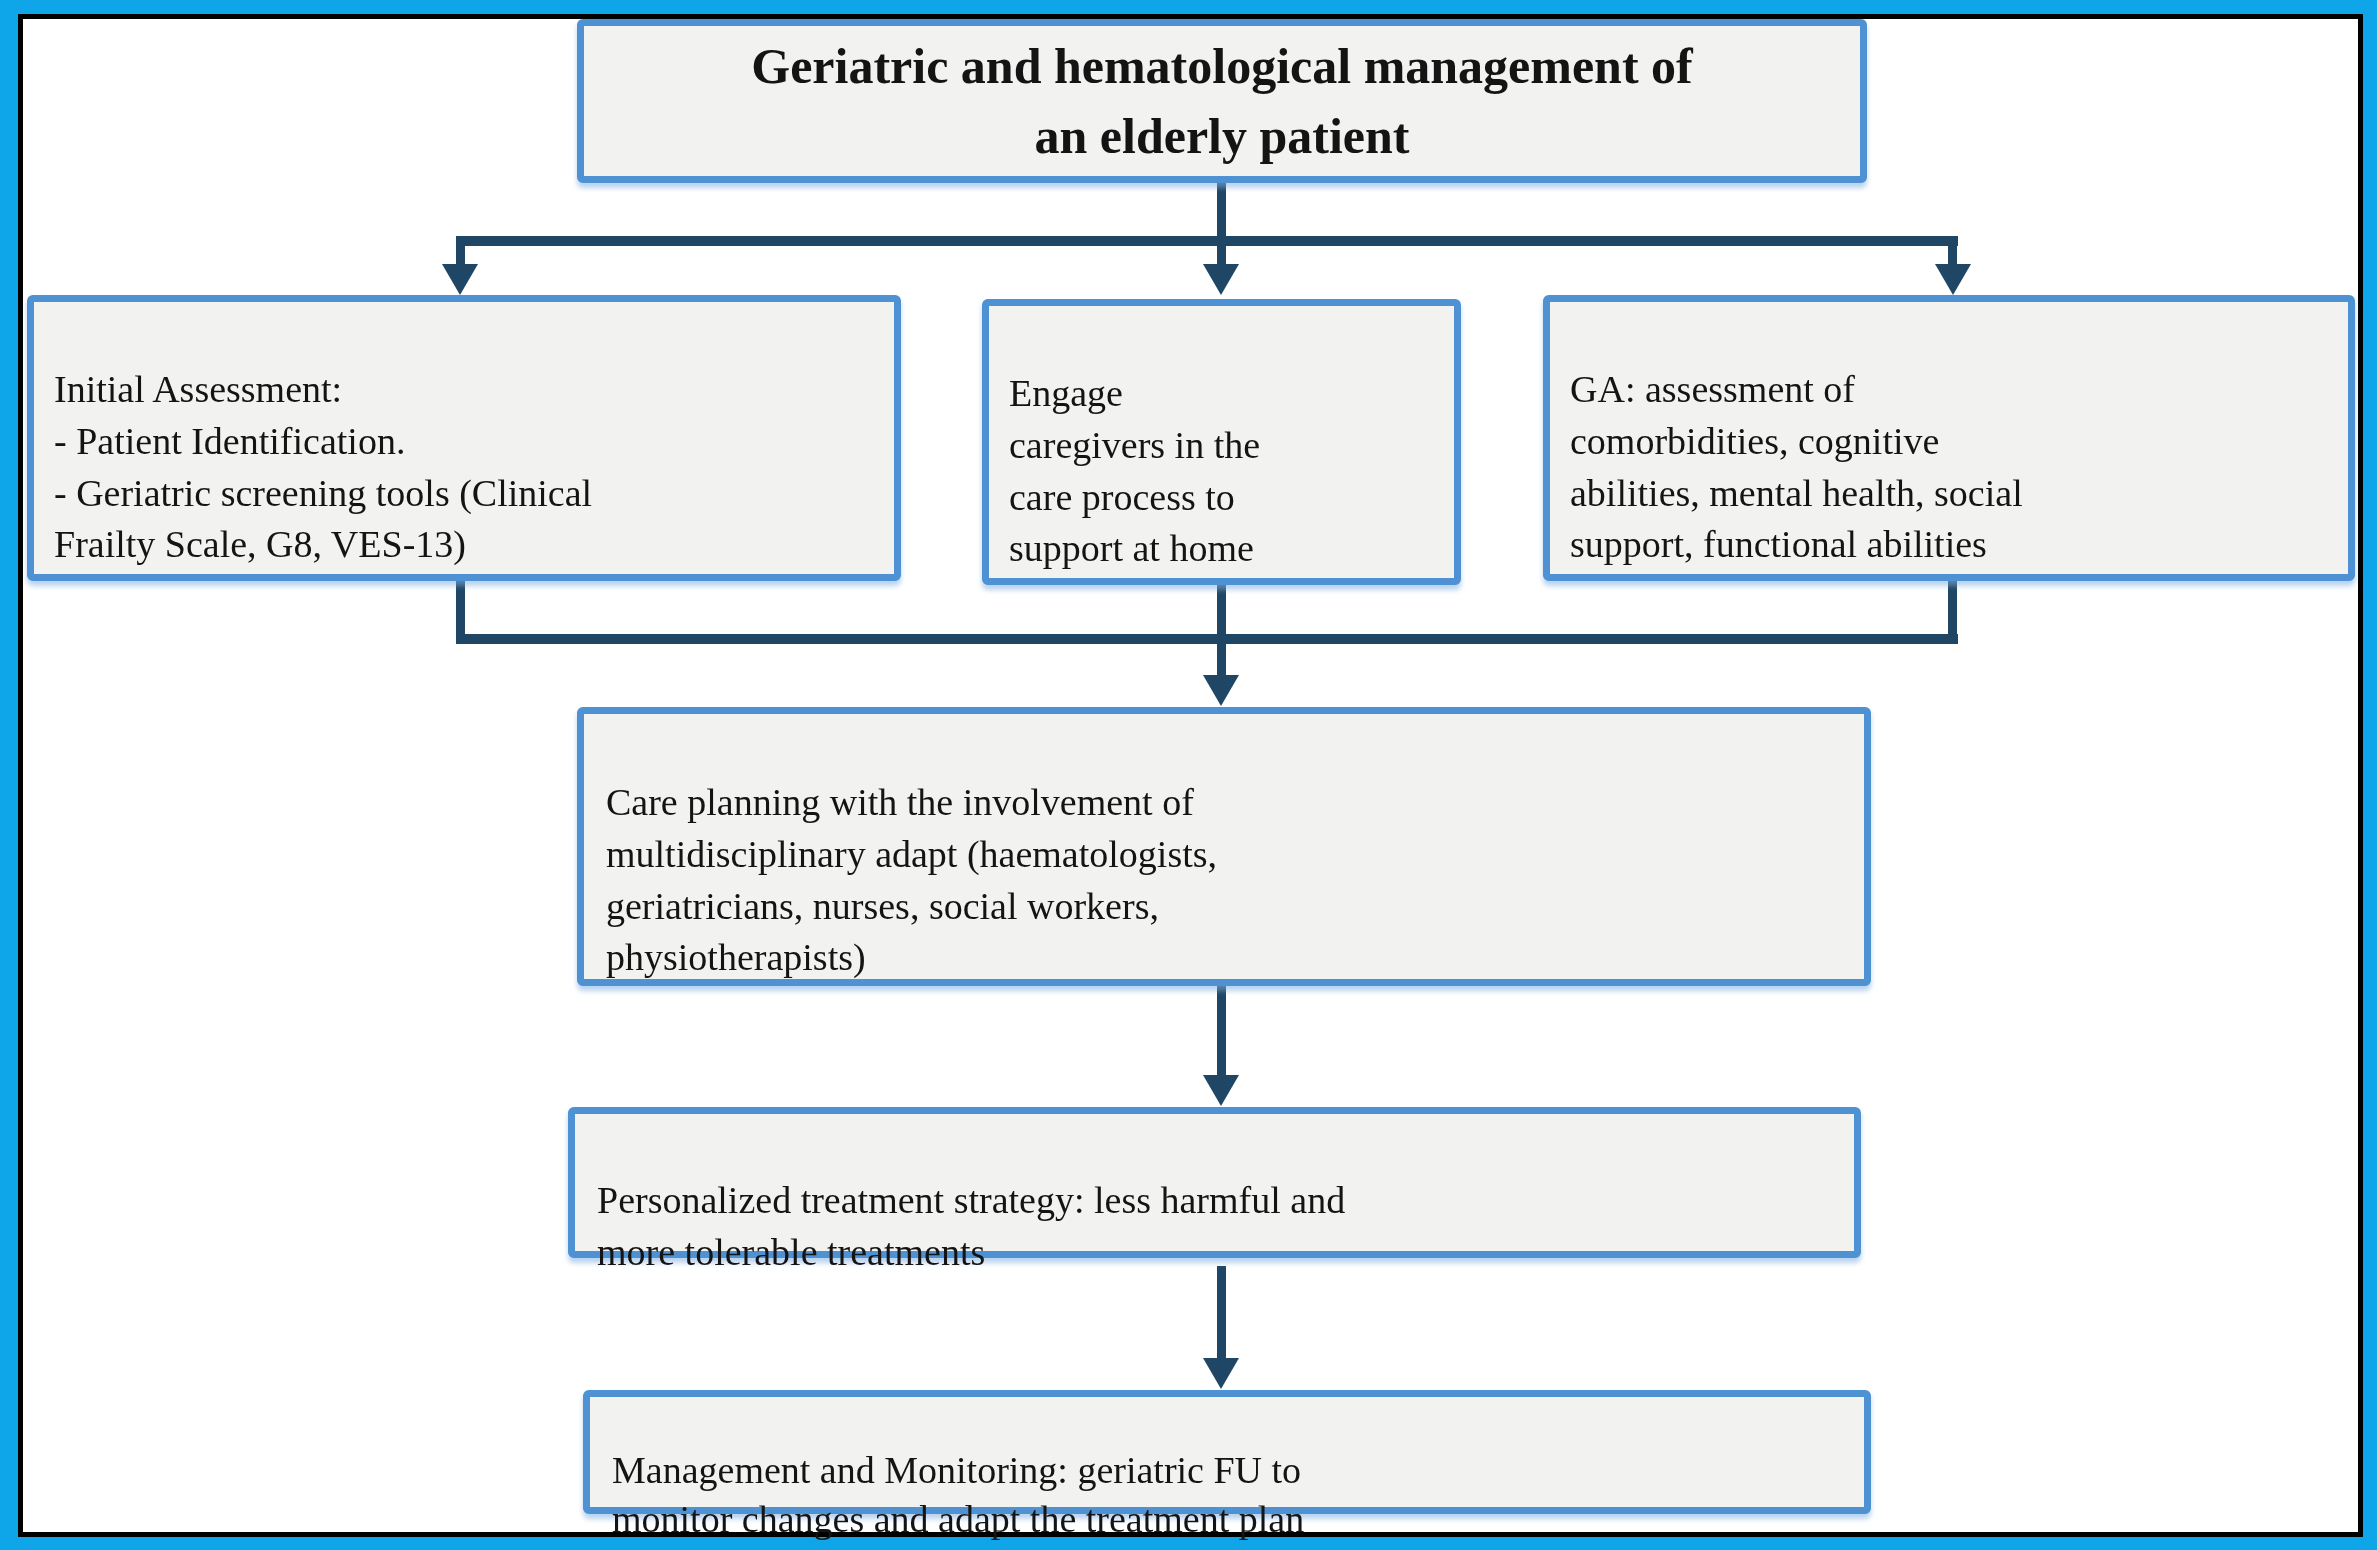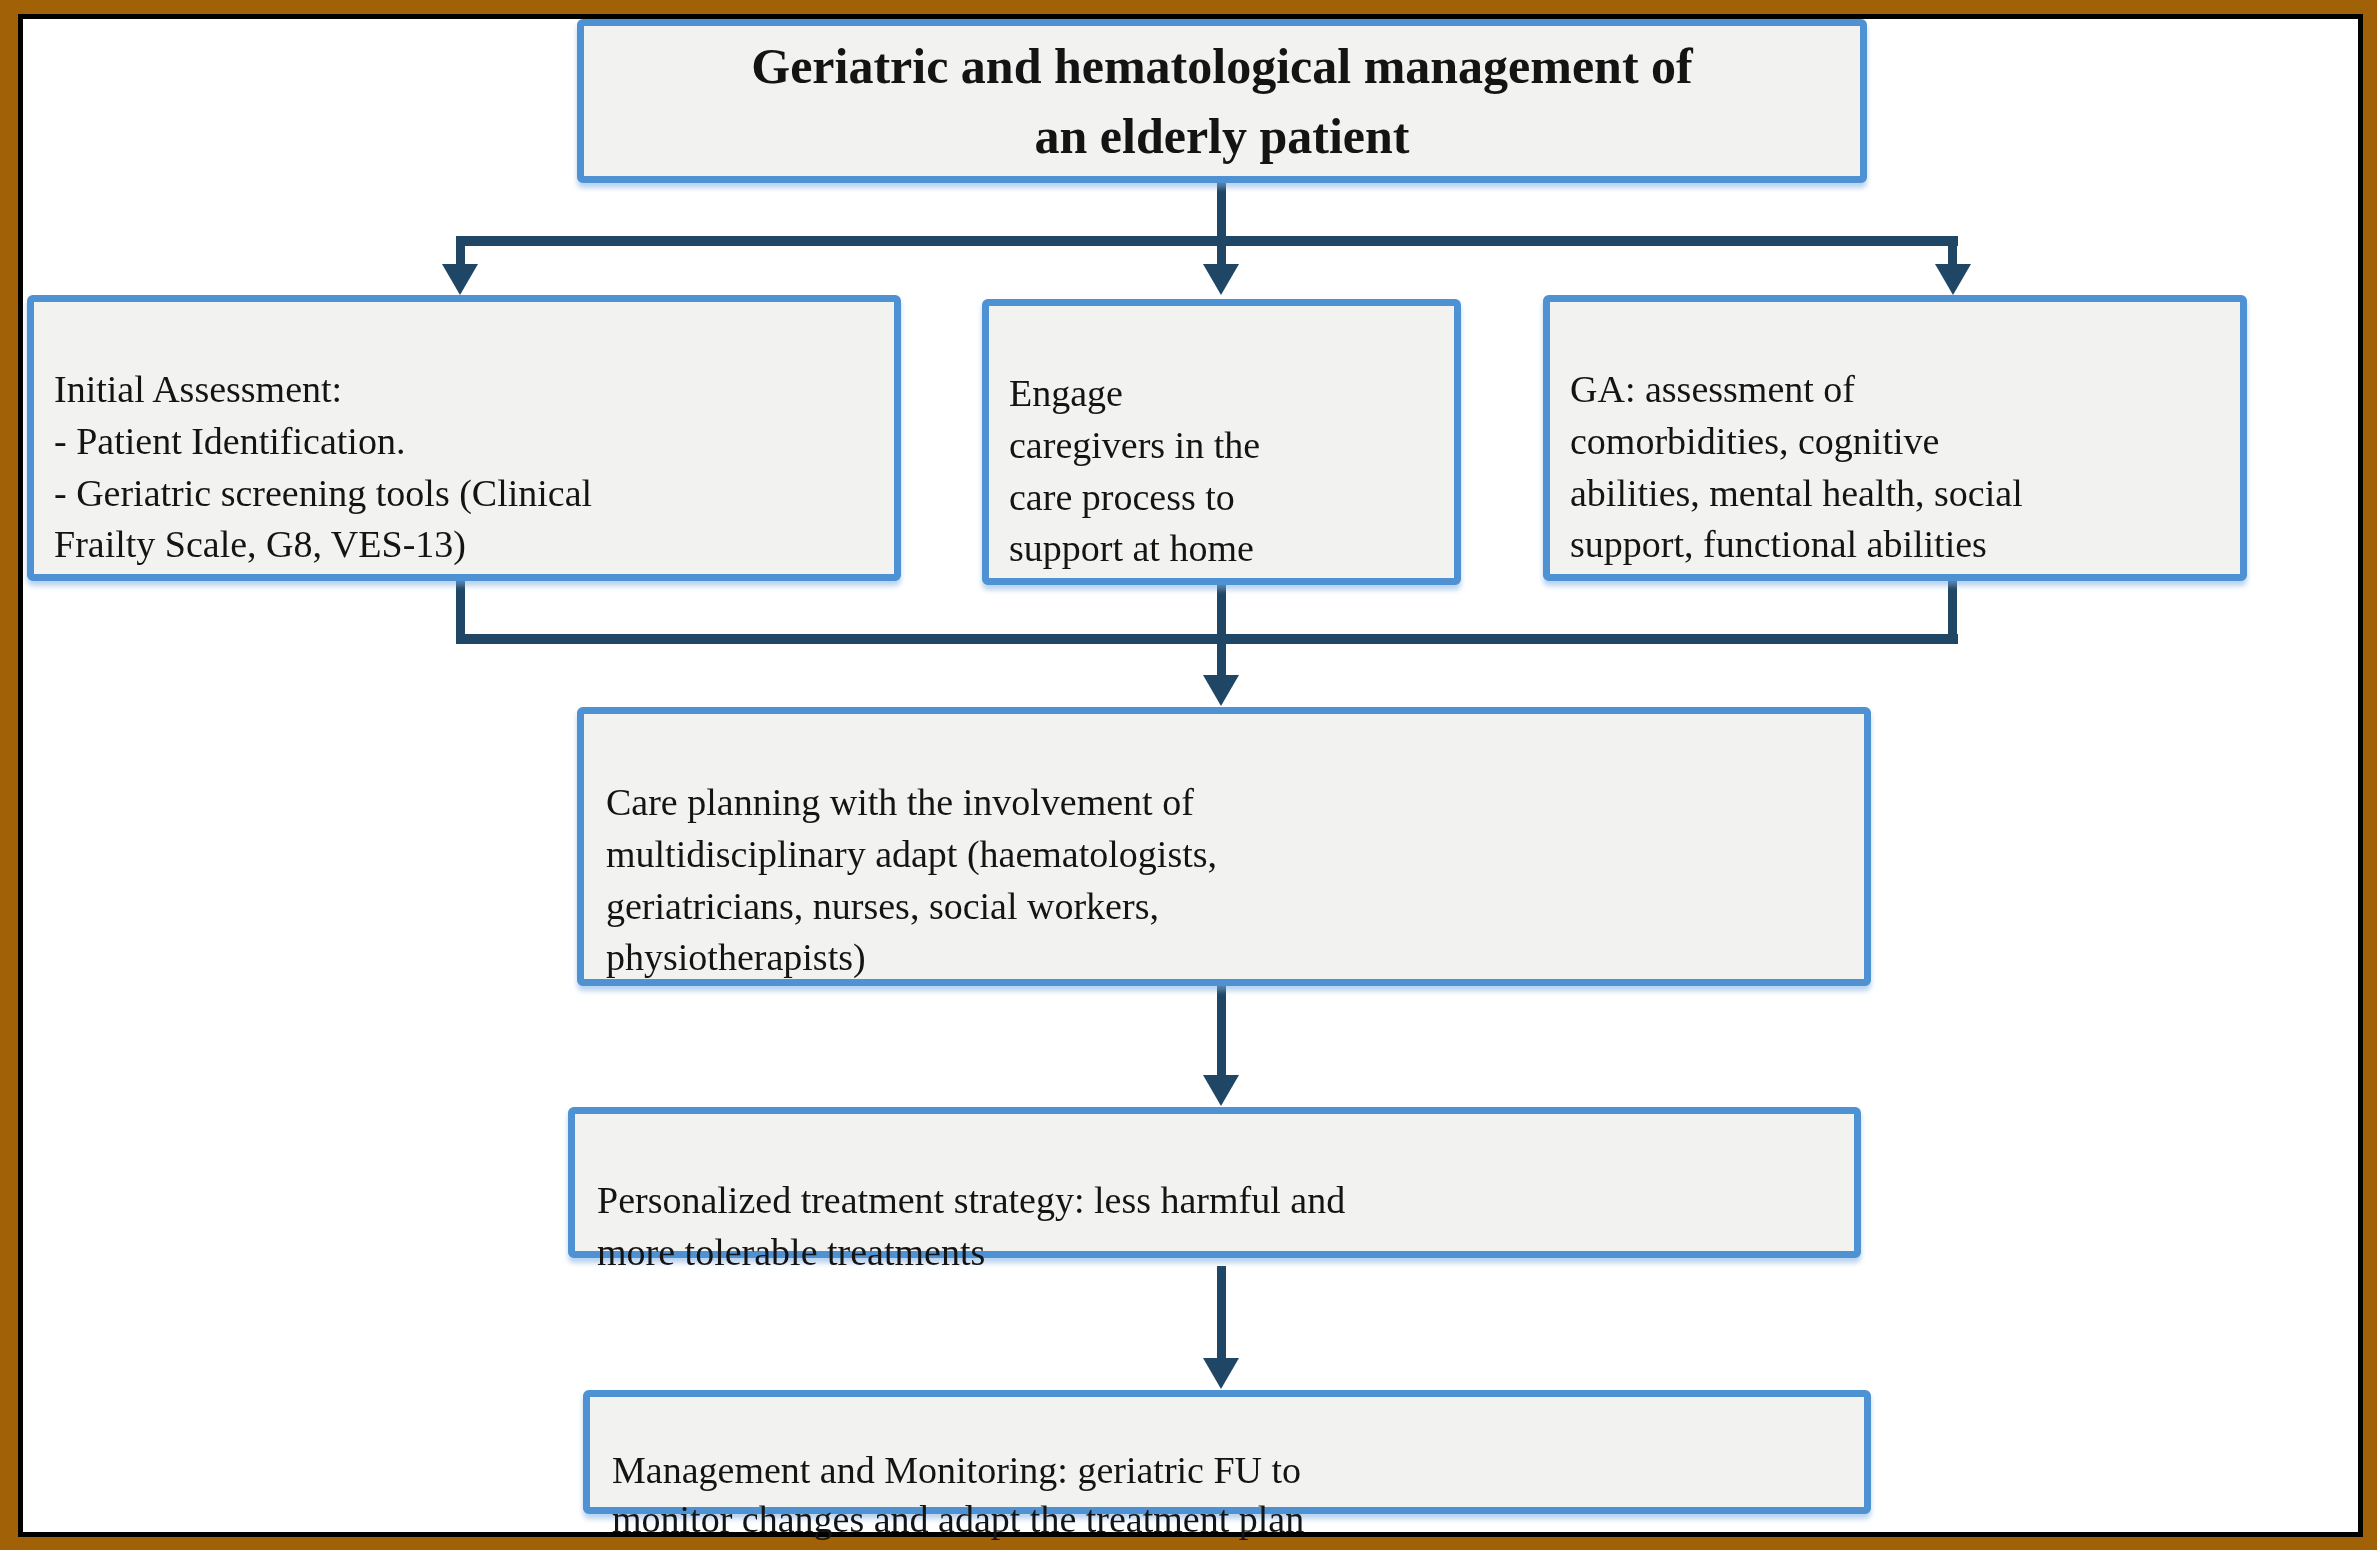--- a/index.html
+++ b/index.html
@@ -1,17 +1,17 @@
 <!DOCTYPE html>
 <html style="font-size:9.3px"><head>
 <meta charset="utf-8">
 <style>
   html,body { margin:0; padding:0; background:#ffffff; }
   .stage {
-    position:relative; width:2377px; height:1550px; background:#a16207;
+    position:relative; width:2377px; height:1550px; background:#0ea5e9;
     font-family:"Liberation Serif","DejaVu Serif",serif; color:#141414;
     overflow:hidden;
   }
   .frame {
     position:absolute; left:17.5px; top:14px; width:2345px; height:1523px;
     border:5.2px solid #000000; box-sizing:border-box; background:#ffffff;
   }
   
   .node {
     position:absolute; box-sizing:border-box; z-index:2;
@@ -21,21 +21,21 @@
   }
   .node .txt { padding:10.5px 20px; white-space:pre-line; }
   .node--title {
     left:577px; top:19px; width:1290px; height:164px;
     display:flex; align-items:center; justify-content:center;
     font-weight:bold; font-size:50px; line-height:1.4; text-align:center;
   }
   .node--title .txt { padding:0 11.7px; }
   .node--initial { left:27px;   top:295px;  width:874px; height:286px; }
   .node--engage  { left:982px; top:299px;  width:479px;  height:286px; }
-  .node--ga      { left:1543px; top:295px;  width:704px; height:286px; }
+  .node--ga      { left:1543px; top:295px;  width:812px; height:286px; }
   .node--care    { left:577px;  top:707px; width:1294px; height:279px; }
   .node--care .txt { padding:11.7px 22px; }
   .node--personal{ left:568px;  top:1107px; width:1293px; height:151px; }
   .node--personal .txt { padding:9.3px 22px; }
   .node--manage  { left:583px; top:1390px; width:1288px; height:124px; line-height:1.27; }
   .node--manage .txt { padding:1.2px 22px; }
   
   .vline { position:absolute; width:9.3px; background:#1f4765; z-index:1; }
   .hbar  { position:absolute; height:10px; background:#1f4765; z-index:1; }
   .ahead {

